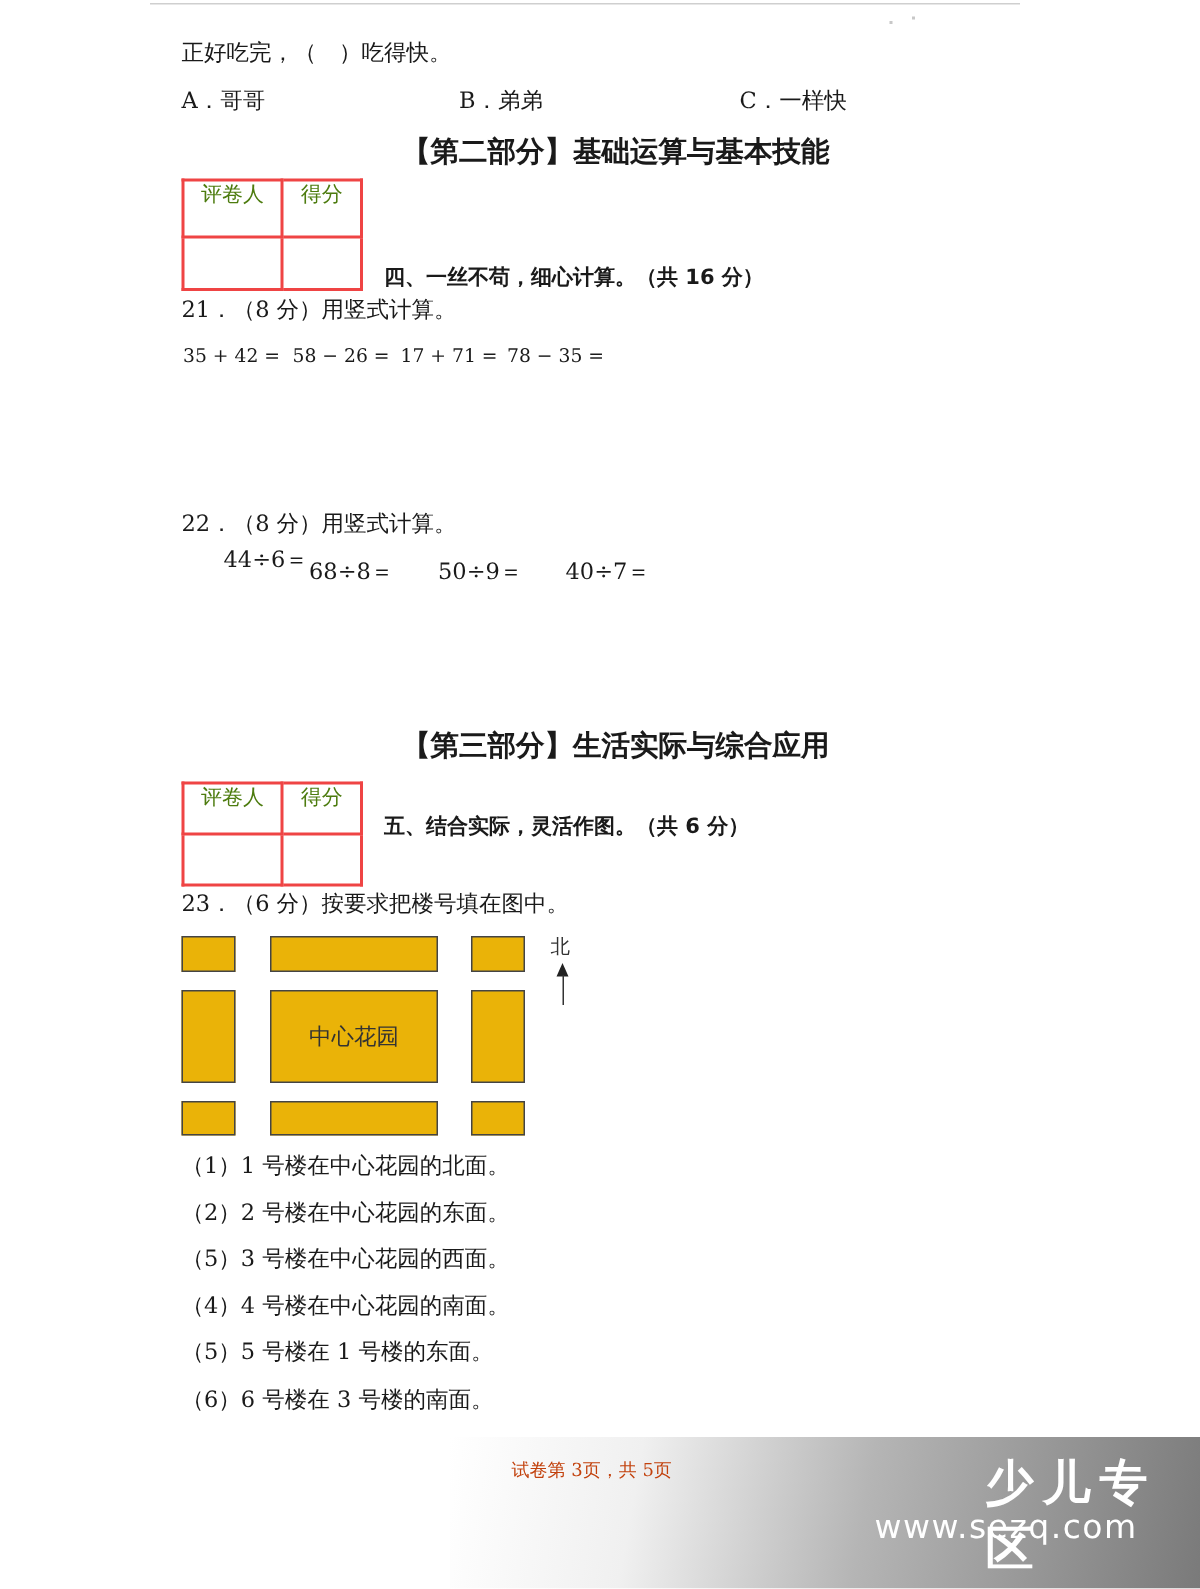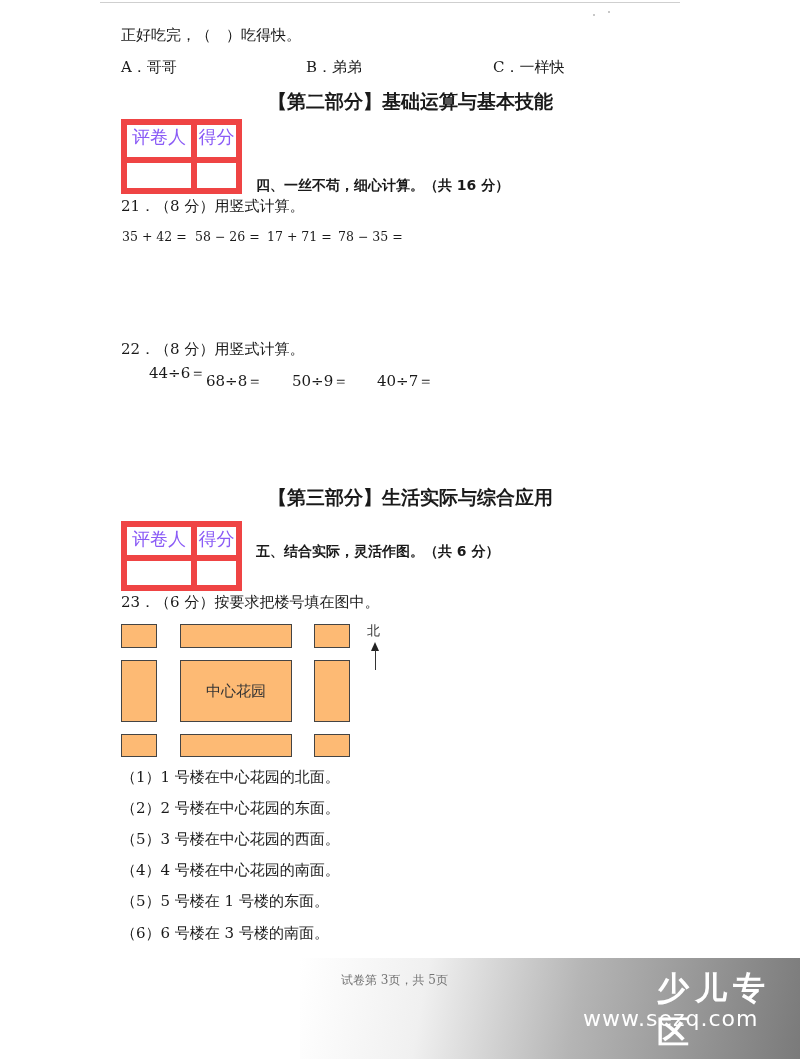--- a/index.html
+++ b/index.html
@@ -9,33 +9,33 @@
     font-family:"DejaVu Serif","Liberation Serif",serif;
   }
   .abs { position:absolute; }
   .rule { left:100px; top:2px; width:580px; height:1px; background:#cfcfcf; }
   .speck { width:2px; height:2px; background:#c8c8c8; }
   .t15 { font-size:15px; line-height:18px; white-space:nowrap; }
   .t13 { font-size:12.5px; line-height:16px; white-space:nowrap; }
   .part-title { font-family:"DejaVu Sans","Liberation Sans",sans-serif; font-weight:bold; font-size:19px; line-height:20px; white-space:nowrap; }
   .sec-title { font-family:"DejaVu Sans","Liberation Sans",sans-serif; font-weight:bold; font-size:14px; line-height:18px; white-space:nowrap; }
   table.grader { border-collapse:collapse; position:absolute; }
-  table.grader td { border:6px solid #ef4444; padding:0; text-align:center; vertical-align:top;
-    font-family:"DejaVu Sans","Liberation Sans",sans-serif; font-size:18px; color:#8b5cf6; }
-  .box { position:absolute; border:1.5px solid #444; box-sizing:border-box; background:#fdba74; }
+  table.grader td { border:2px solid #ef4444; padding:0; text-align:center; vertical-align:top;
+    font-family:"DejaVu Sans","Liberation Sans",sans-serif; font-size:14px; color:#4d7c0f; }
+  .box { position:absolute; border:1.5px solid #444; box-sizing:border-box; background:#eab308; }
   .garden-label { font-family:"DejaVu Sans","Liberation Sans",sans-serif; font-size:15px; color:#333;
     display:flex; align-items:center; justify-content:center; height:100%; }
   .north { font-family:"DejaVu Sans","Liberation Sans",sans-serif; font-size:13px; color:#333; }
   .arrow-shaft { width:1.5px; background:#333; }
   .arrow-head { width:0; height:0; border-left:4px solid transparent; border-right:4px solid transparent; border-bottom:9px solid #222; }
   .watermark { left:300px; top:958px; width:500px; height:101px;
     background:linear-gradient(100deg, rgba(255,255,255,0) 0%, rgba(230,230,230,0.6) 25%, #b5b5b5 55%, #7a7a7a 100%); }
   .wm-cn { font-family:"DejaVu Sans","Liberation Sans",sans-serif; font-weight:bold; font-size:32px; color:#ffffff; letter-spacing:6px; }
   .wm-url { font-family:"DejaVu Sans","Liberation Sans",sans-serif; font-size:22px; color:#ffffff; letter-spacing:1px; }
-  .footer { font-size:12px; color:#737373; }
+  .footer { font-size:12px; color:#c2410c; }
 </style>
 </head>
 <body>
 
 <div class="abs rule"></div>
 <div class="abs speck" style="left:593px;top:14px;"></div>
 <div class="abs speck" style="left:608px;top:11px;"></div>
 
 <div class="abs t15" style="left:121px;top:26px;">正好吃完，（　）吃得快。</div>
 <div class="abs t15" style="left:121px;top:58px;">

